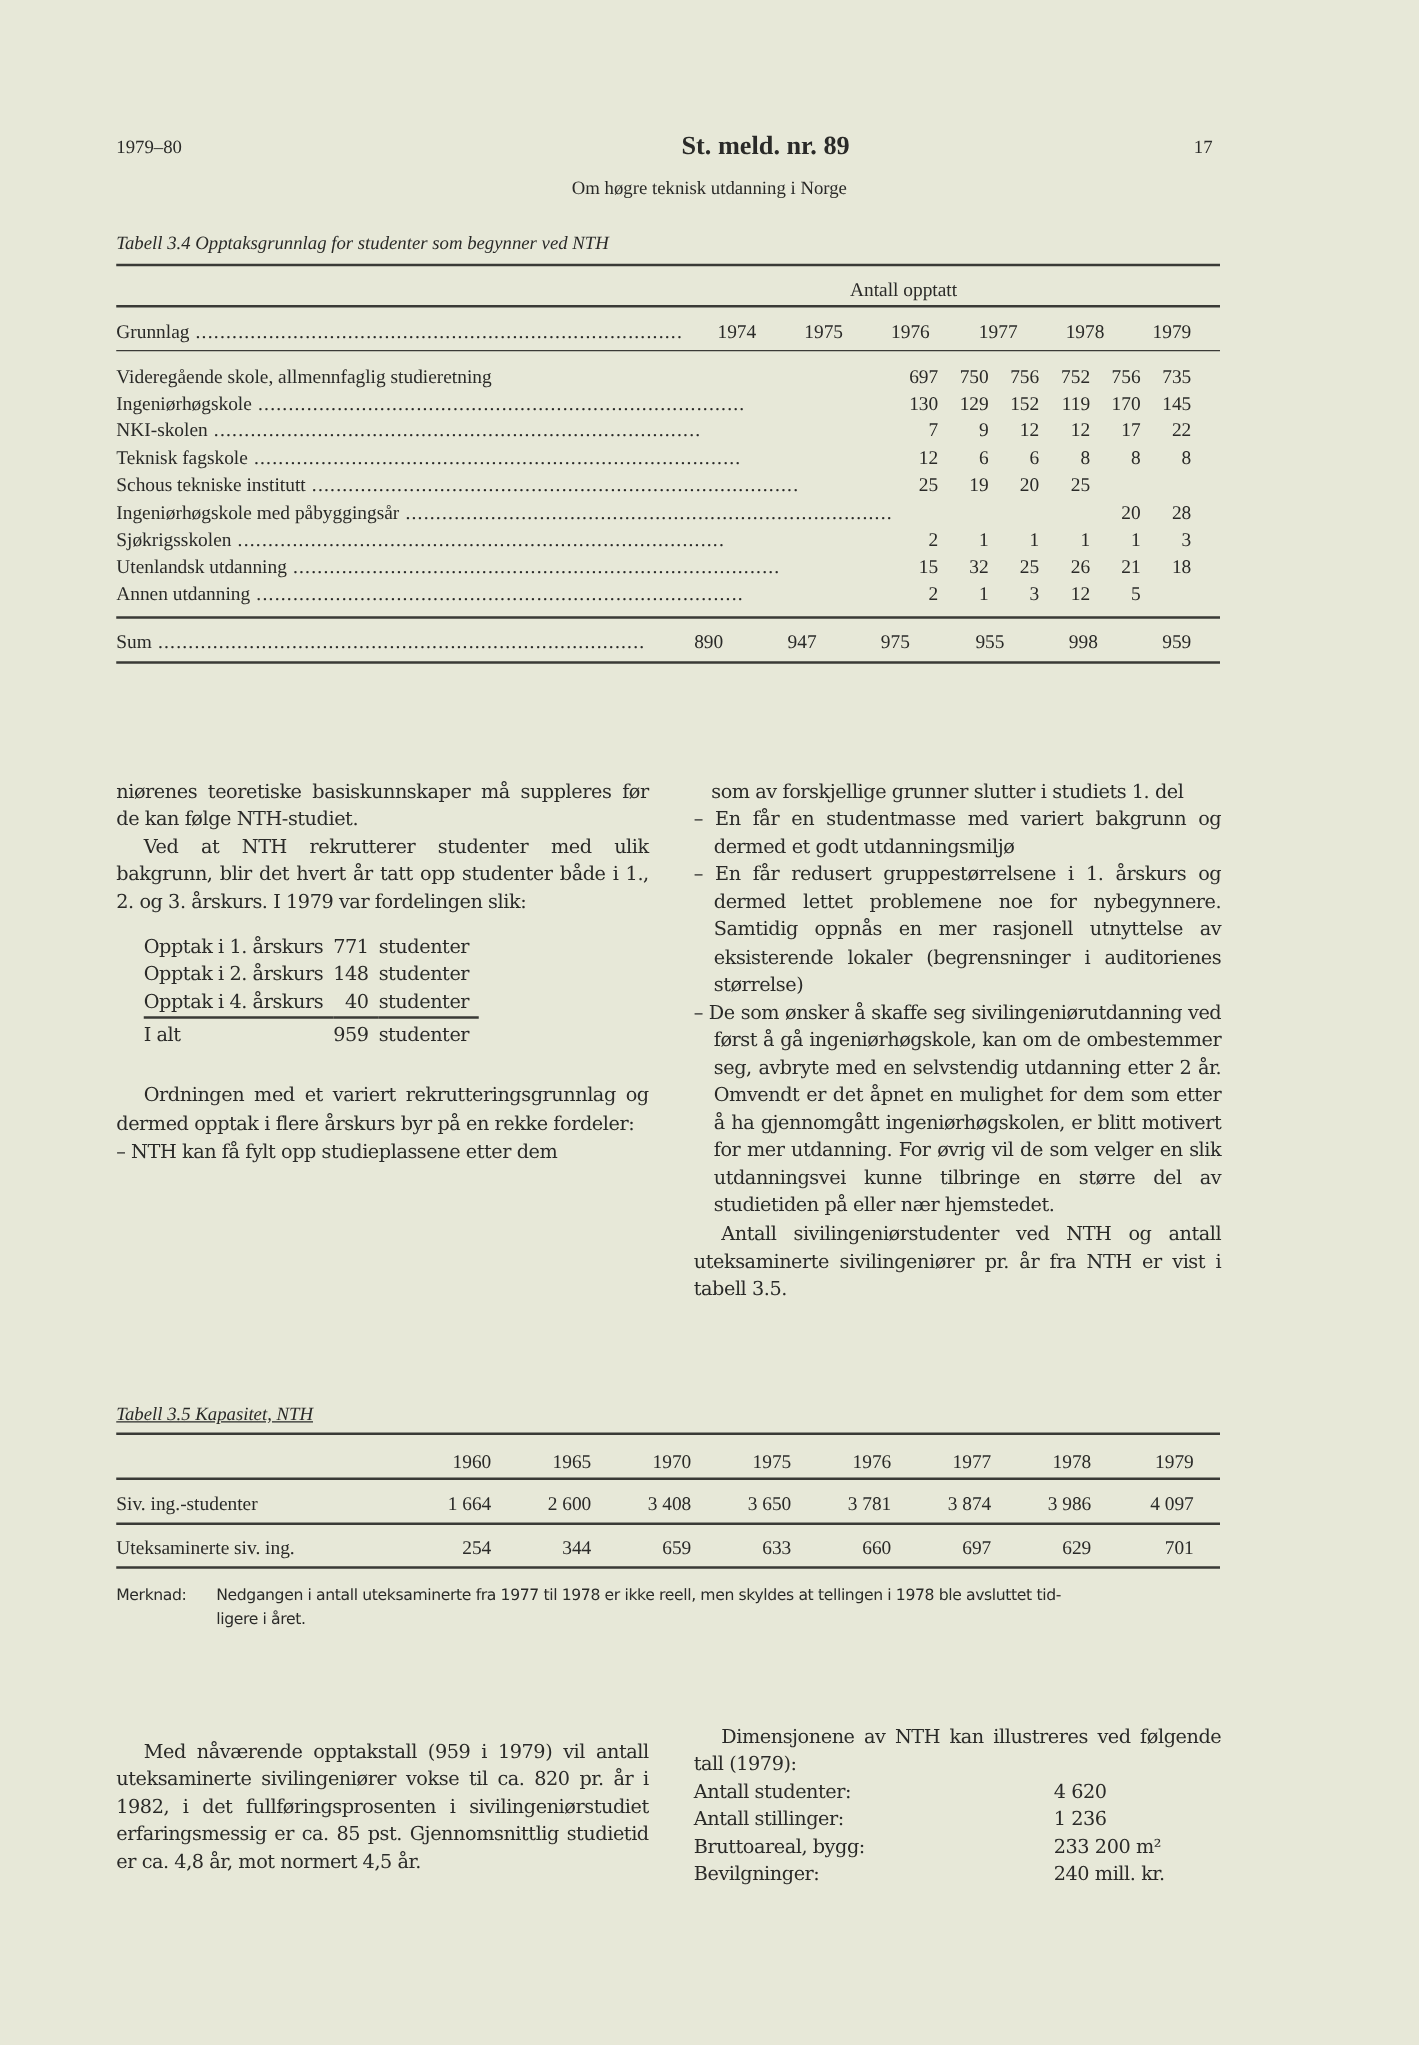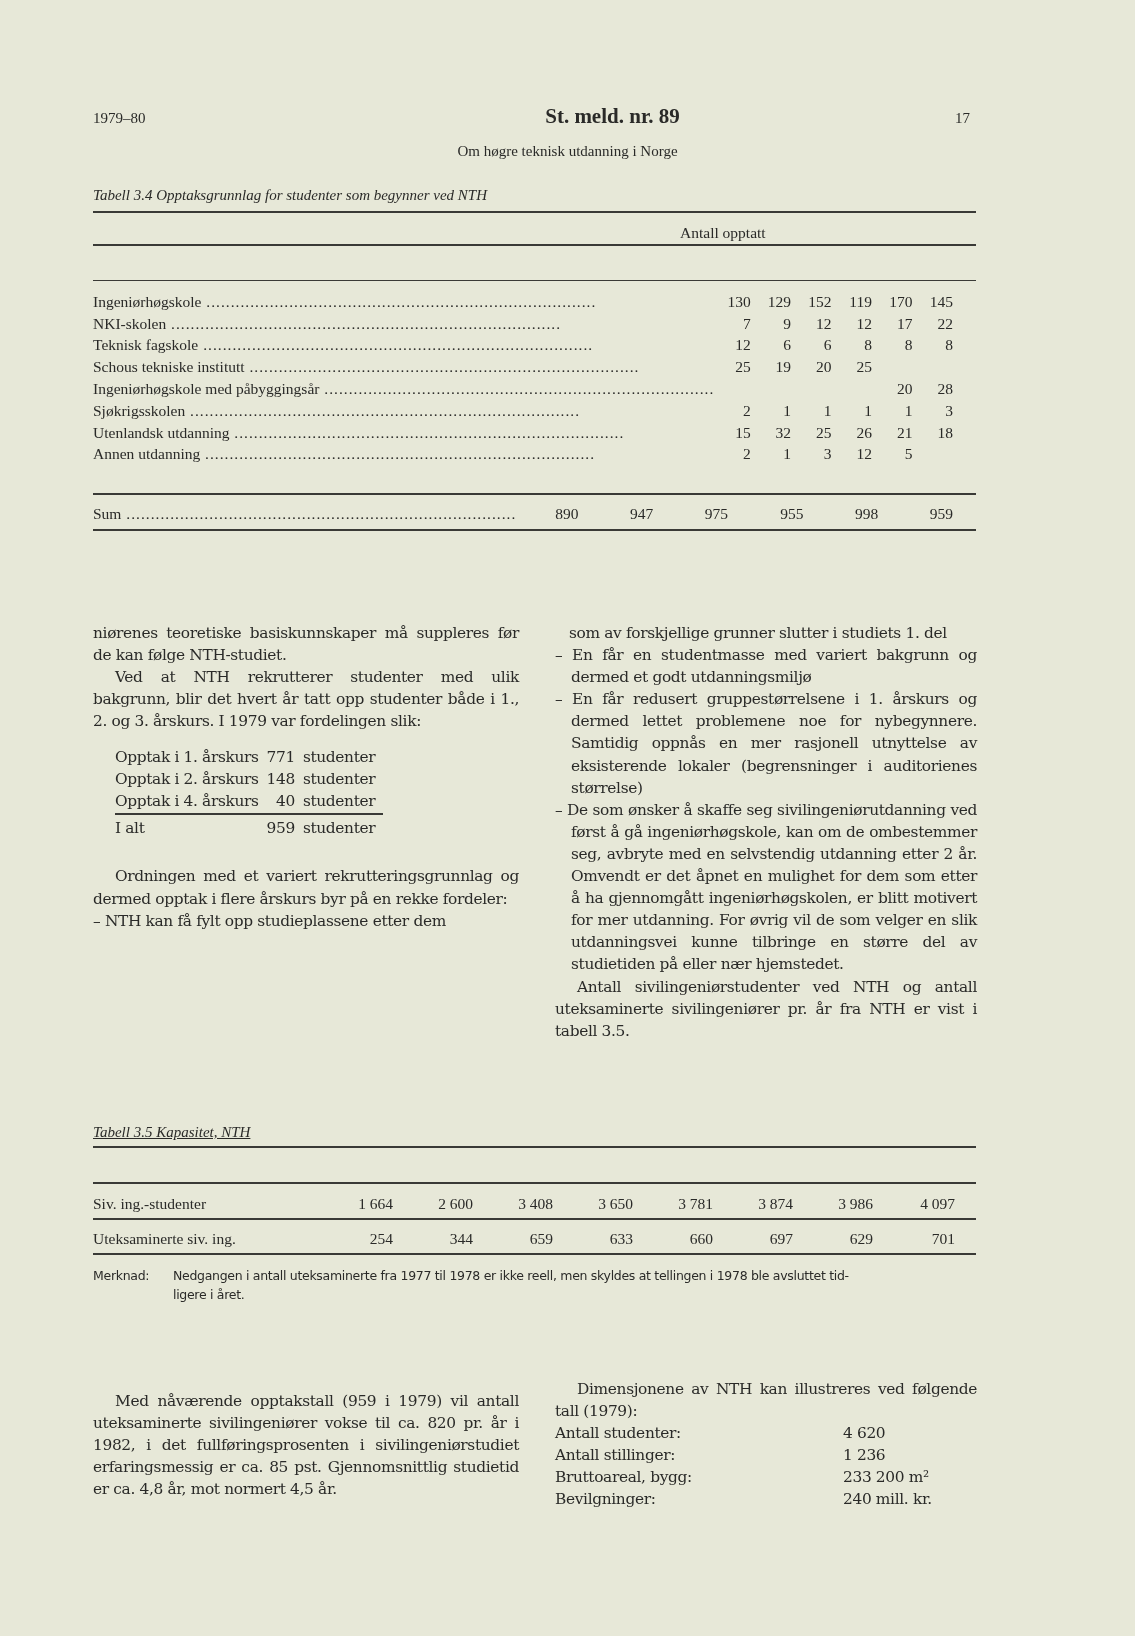--- a/index.html
+++ b/index.html
@@ -45,33 +45,66 @@
   <div class="abs runhead-left">1979–80</div>
   <div class="abs runhead-center">St. meld. nr. 89</div>
   <div class="abs runhead-right">17</div>
   <div class="abs subtitle">Om høgre teknisk utdanning i Norge</div>
 
   <div class="abs caption" style="left:93px; top:187px;">Tabell 3.4 Opptaksgrunnlag for studenter som begynner ved NTH</div>
   <div class="rule" style="left:93px; width:883px; top:211px;"></div>
   <div class="abs" style="left:680px; top:224px; font-size:15.5px; font-family:'Liberation Serif',serif;">Antall opptatt</div>
   <div class="rule" style="left:93px; width:883px; top:244px;"></div>
 
-  <div class="rule thin" style="left:93px; width:883px; top:280px;"></div>
-
-  <table class="t" id="t34body" style="left:93px; top:291px; width:860px;">
+  <table class="t" style="left:93px; top:255px; width:860px;">
     <colgroup>
         <col style="width:410px">
         <col style="width:64px">
         <col style="width:77px">
         <col style="width:77px">
         <col style="width:78px">
         <col style="width:77px">
         <col style="width:77px">
       </colgroup>
     <tbody>
+        <tr>
+      <td>
+            <span class="lbl">Grunnlag</span>
+          </td>
+      <td class="num">1974</td>
+      <td class="num">1975</td>
+      <td class="num">1976</td>
+      <td class="num">1977</td>
+      <td class="num">1978</td>
+      <td class="num">1979</td>
+    </tr>
+  </tbody>
+    </table>
+  <div class="rule thin" style="left:93px; width:883px; top:280px;"></div>
+
+  <table class="t" id="t34body" style="left:93px; top:291px; width:860px;">
+    <colgroup>
+        <col style="width:410px">
+        <col style="width:64px">
+        <col style="width:77px">
+        <col style="width:77px">
+        <col style="width:78px">
+        <col style="width:77px">
+        <col style="width:77px">
+      </colgroup>
+    <tbody>
+        <tr>
+      <td>Videregående skole, allmennfaglig studieretning</td>
+      <td class="num">697</td>
+      <td class="num">750</td>
+      <td class="num">756</td>
+      <td class="num">752</td>
+      <td class="num">756</td>
+      <td class="num">735</td>
+    </tr>
     <tr>
       <td>
             <span class="lbl">Ingeniørhøgskole</span>
           </td>
       <td class="num">130</td>
       <td class="num">129</td>
       <td class="num">152</td>
       <td class="num">119</td>
       <td class="num">170</td>
       <td class="num">145</td>
@@ -218,20 +251,46 @@
     <p style="padding-left:14px;">som av forskjellige grunner slutter i studiets 1. del</p>
     <p class="dash">– En får en studentmasse med variert bakgrunn og dermed et godt utdanningsmiljø</p>
     <p class="dash">– En får redusert gruppestørrelsene i 1. årskurs og dermed lettet problemene noe for nybegynnere. Samtidig oppnås en mer rasjonell utnyttelse av eksisterende lokaler (begrensninger i auditorienes størrelse)</p>
     <p class="dash">– De som ønsker å skaffe seg sivilingeniørutdanning ved først å gå ingeniørhøgskole, kan om de ombestemmer seg, avbryte med en selvstendig utdanning etter 2 år. Omvendt er det åpnet en mulighet for dem som etter å ha gjennomgått ingeniørhøgskolen, er blitt motivert for mer utdanning. For øvrig vil de som velger en slik utdanningsvei kunne tilbringe en større del av studietiden på eller nær hjemstedet.</p>
     <p class="indent">Antall sivilingeniørstudenter ved NTH og antall uteksaminerte sivilingeniører pr. år fra NTH er vist i tabell 3.5.</p>
   </div>
 
   <div class="abs caption" style="left:93px; top:1124px; text-decoration: underline;">Tabell 3.5 Kapasitet, NTH</div>
   <div class="rule" style="left:93px; width:883px; top:1146px;"></div>
 
+  <table class="t" style="left:93px; top:1159px; width:862px;">
+    <colgroup>
+        <col style="width:222px">
+        <col style="width:78px">
+        <col style="width:80px">
+        <col style="width:80px">
+        <col style="width:80px">
+        <col style="width:80px">
+        <col style="width:80px">
+        <col style="width:80px">
+        <col style="width:82px">
+      </colgroup>
+    <tbody>
+        <tr>
+      <td></td>
+      <td class="num">1960</td>
+      <td class="num">1965</td>
+      <td class="num">1970</td>
+      <td class="num">1975</td>
+      <td class="num">1976</td>
+      <td class="num">1977</td>
+      <td class="num">1978</td>
+      <td class="num">1979</td>
+    </tr>
+  </tbody>
+    </table>
   <div class="rule" style="left:93px; width:883px; top:1182px;"></div>
 
   <table class="t" style="left:93px; top:1193px; width:862px;">
     <colgroup>
         <col style="width:222px">
         <col style="width:78px">
         <col style="width:80px">
         <col style="width:80px">
         <col style="width:80px">
         <col style="width:80px">

